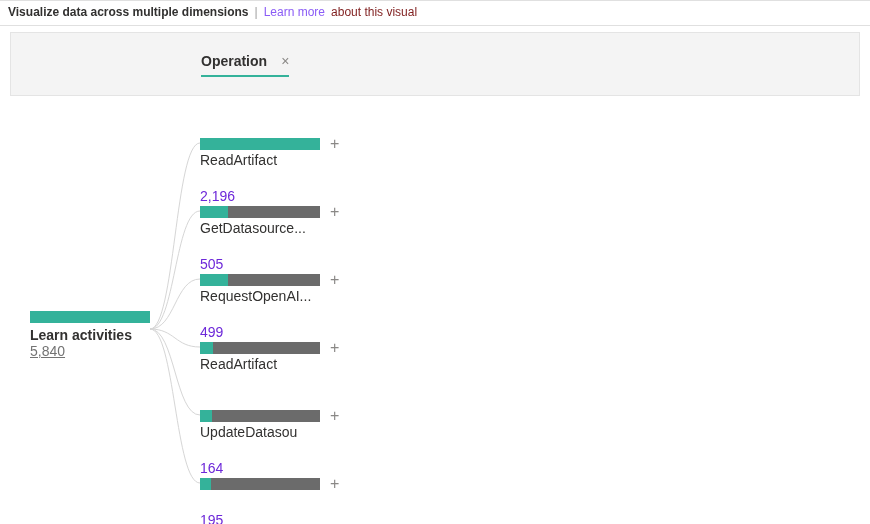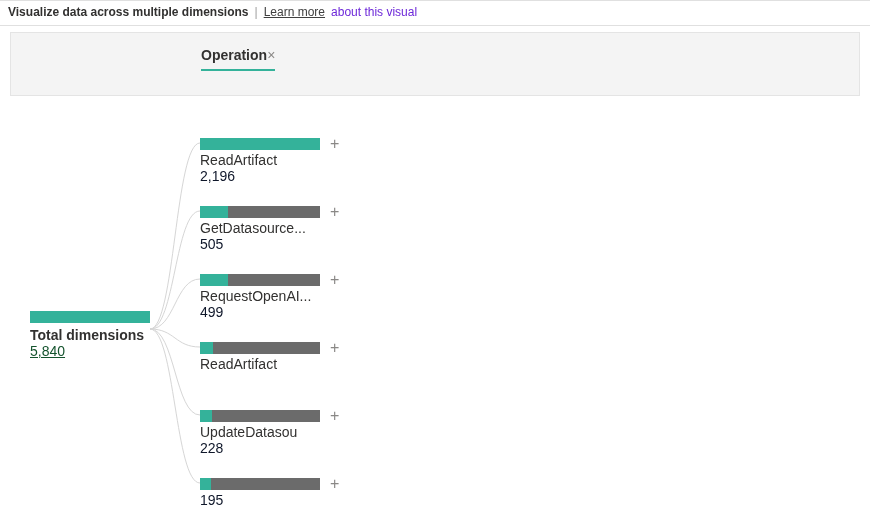--- a/index.html
+++ b/index.html
@@ -19,38 +19,38 @@
     padding: 4px 8px 6px 8px;
     font-size: 12px;
     color: #323130;
     display: flex;
     align-items: baseline;
     gap: 6px;
   }
   .top-bar .title { font-weight: 600; }
   .top-bar .sep { color: #a0a0a0; }
   .top-bar a {
-    color: #404040;
-    text-decoration: underline;
+    color: #8b5cf6;
     cursor: pointer;
   }
-  .top-bar .tail { color: #6d28d9; text-decoration: none;}
+  .top-bar .tail { color: #7f1d1d; text-decoration: none;}
   .header-strip {
     margin: 6px 10px 0 10px;
     border: 1px solid #e4e4e4;
     background: #f4f4f4;
     height: 62px;
     position: relative;
   }
   .chip {
     position: absolute;
     left: 190px;
-    top: 14px;
+    top: 20px;
     display: flex;
     align-items: center;
+    gap: 14px;
     padding-bottom: 6px;
     border-bottom: 2px solid #34b29a;
   }
   .chip .label { font-weight: 600; color: #323130; }
   .chip .x { color: #8a8886; cursor: pointer; font-size: 14px; line-height: 1;}
   .canvas {
     position: relative;
     margin: 0 10px;
     height: 430px;
   }
@@ -60,21 +60,21 @@
     left: 20px;
     top: 215px;
     width: 120px;
   }
   .root .bar {
     height: 12px;
     background: #34b29a;
     width: 120px;
   }
   .root .label { font-weight: 700; margin-top: 4px; }
-  .root .value { color: #14532d; text-decoration: underline; }
+  .root .value { color: #737373; text-decoration: underline; }
   
   .child {
     position: absolute;
     left: 190px;
     width: 180px;
   }
   .child .barwrap {
     display: flex;
     align-items: center;
     gap: 10px;
@@ -92,21 +92,21 @@
     background: #34b29a;
   }
   .child .plus {
     color: #8a8886;
     font-size: 16px;
     line-height: 1;
     cursor: pointer;
     user-select: none;
   }
   .child .label { margin-top: 0; white-space: nowrap; overflow: hidden; text-overflow: clip; max-width: 140px;}
-  .child .value { color: #0f172a; }
+  .child .value { color: #6d28d9; margin-top: 20px; }
   svg.connectors {
     position: absolute;
     left: 0;
     top: 0;
     width: 100%;
     height: 100%;
     pointer-events: none;
   }
   svg.connectors path {
     fill: none;
@@ -137,21 +137,21 @@
     <path d="M140,233 C165,233 165,47 190,47"></path>
     <path d="M140,233 C165,233 165,115 190,115"></path>
     <path d="M140,233 C165,233 165,183 190,183"></path>
     <path d="M140,233 C165,233 165,251 190,251"></path>
     <path d="M140,233 C165,233 165,319 190,319"></path>
     <path d="M140,233 C165,233 165,387 190,387"></path>
   </svg>
 
   <div class="root">
     <div class="bar"></div>
-    <div class="label">Total dimensions</div>
+    <div class="label">Learn activities</div>
     <div class="value">5,840</div>
   </div>
 
   <div class="child" style="top:40px">
     <div class="barwrap">
       <div class="bar">
         <div class="fill" style="width: 100%;"></div>
       </div>
       <span class="plus">+</span>
     </div>
@@ -192,21 +192,21 @@
   </div>
 
   <div class="child" style="top:312px">
     <div class="barwrap">
       <div class="bar">
         <div class="fill" style="width: 10%;"></div>
       </div>
       <span class="plus">+</span>
     </div>
     <div class="label">UpdateDatasou</div>
-    <div class="value">228</div>
+    <div class="value">164</div>
   </div>
 
   <div class="child" style="top:380px">
     <div class="barwrap">
       <div class="bar">
         <div class="fill" style="width: 9%;"></div>
       </div>
       <span class="plus">+</span>
     </div>
     <div class="value">195</div>

